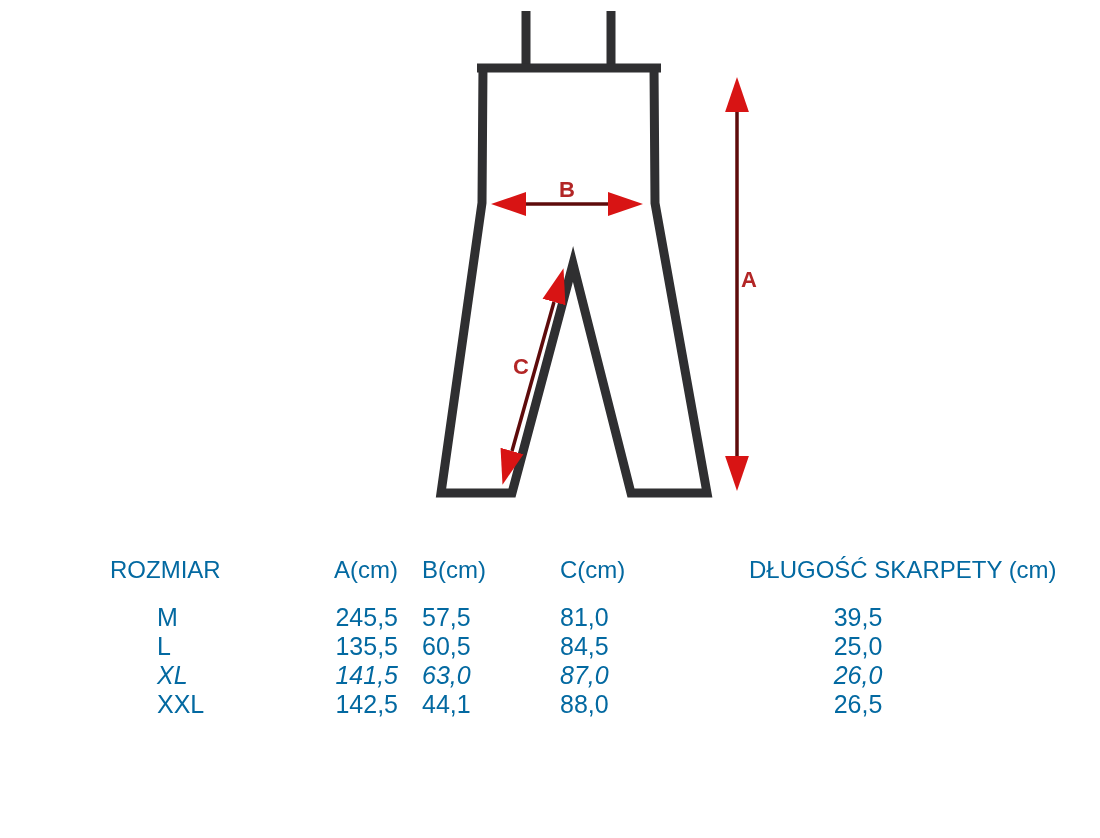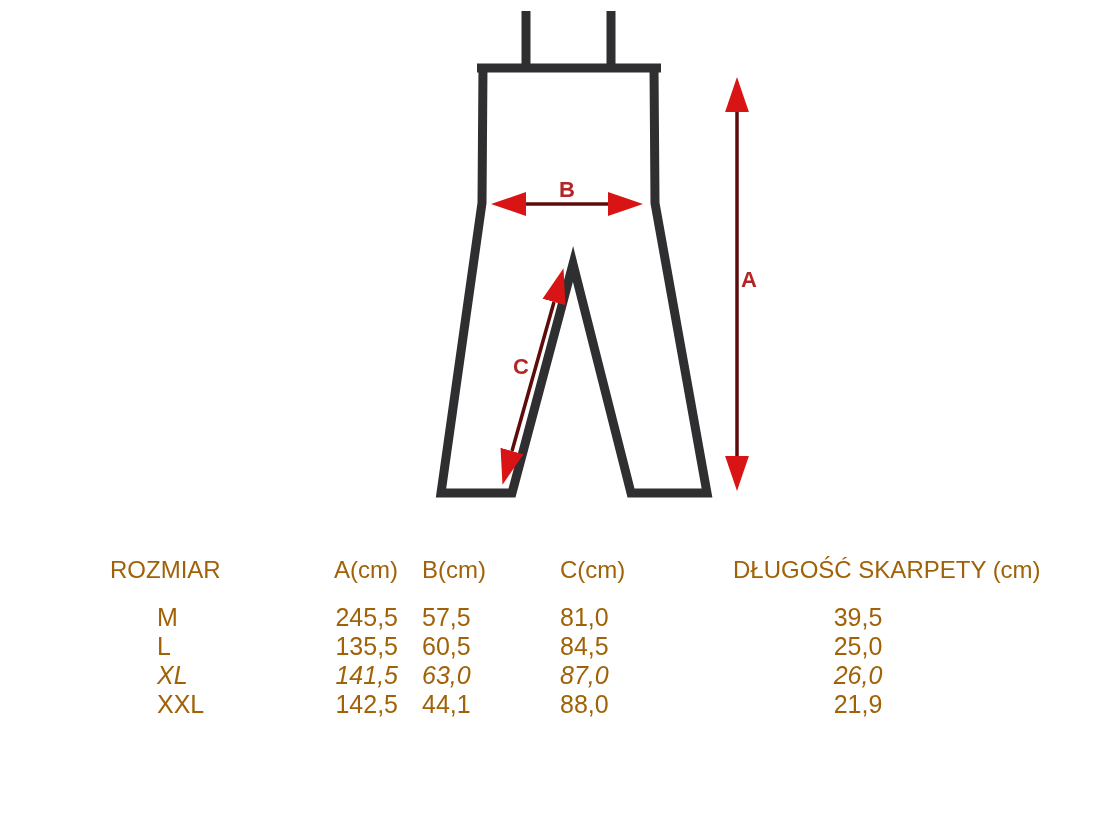--- a/index.html
+++ b/index.html
@@ -20,40 +20,40 @@
     left: 0;
     top: 0;
   }
   .dim-label {
     font-family: "Liberation Sans", sans-serif;
     font-size: 22px;
     font-weight: bold;
   }
   .th, .td {
     position: absolute;
-    color: #a16207;
+    color: #0369a1;
     white-space: nowrap;
     line-height: 1.15;
   }
   .th { font-size: 24px; top: 556px; }
   .td { font-size: 25px; }
 
   
   .r0 { top: 603px; }
   .r1 { top: 632px; }
   .r2 { top: 661px; font-style: italic; }
   .r3 { top: 690px; text-align: center; }
 
   
   .c-size-h { left: 110px; }
   .c-size   { left: 157px; }
   .c-a      { left: 276px; width: 122px; text-align: right; }
   .c-b      { left: 422px; width: 122px; text-align: left; }
   .c-c      { left: 560px; width: 122px; text-align: left; }
-  .c-sock-h { left: 733px; width: 300px; text-align: center; }
+  .c-sock-h { left: 749px; width: 300px; text-align: center; }
   .c-sock   { left: 708px; width: 300px; text-align: center; }
 </style>
 </head>
 <body>
 
 <div class="page">
 
   <svg class="diagram" width="1100" height="545" viewBox="0 0 1100 545">
     <defs>
       <marker id="ah" viewBox="0 0 10 10" refX="0" refY="5" markerWidth="10" markerHeight="10" orient="auto-start-reverse" markerUnits="strokeWidth">
@@ -102,16 +102,16 @@
     <div class="td r2 c-size">XL</div>
     <div class="td r2 c-a">141,5</div>
     <div class="td r2 c-b">63,0</div>
     <div class="td r2 c-c">87,0</div>
     <div class="td r2 c-sock">26,0</div>
 
     <div class="td r3 c-size">XXL</div>
     <div class="td r3 c-a">142,5</div>
     <div class="td r3 c-b">44,1</div>
     <div class="td r3 c-c">88,0</div>
-    <div class="td r3 c-sock">21,9</div>
+    <div class="td r3 c-sock">26,5</div>
   </div>
 
 </div>
 
 </body></html>

